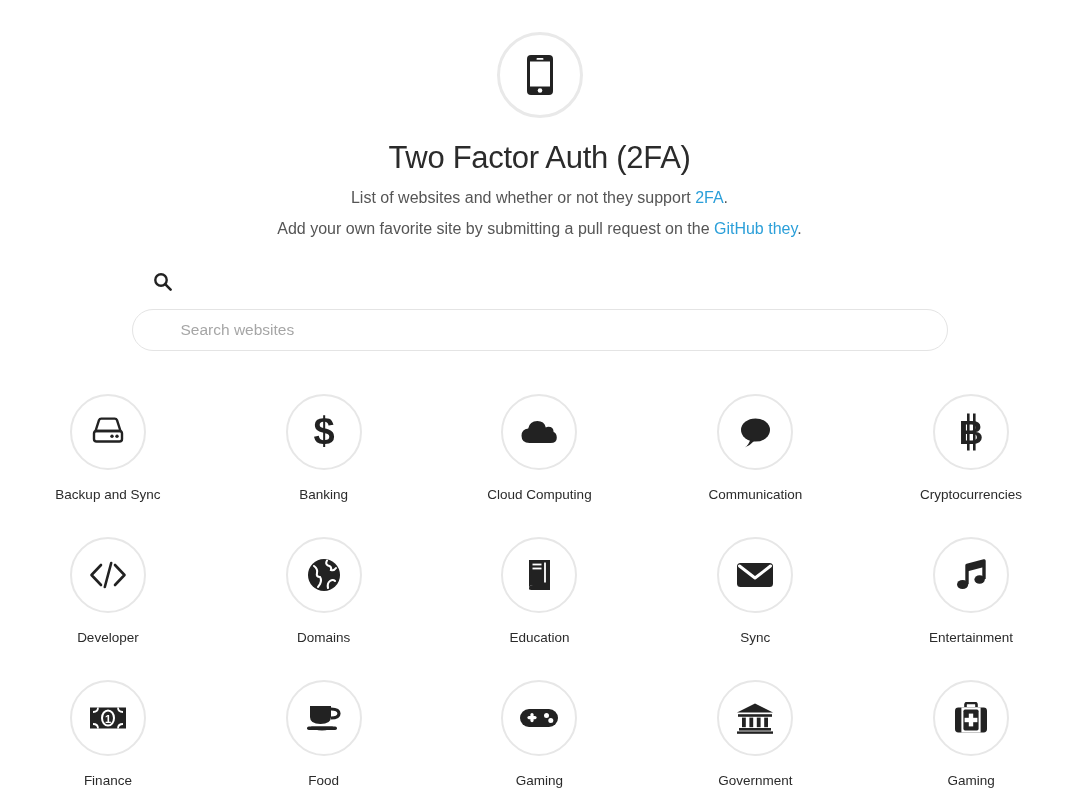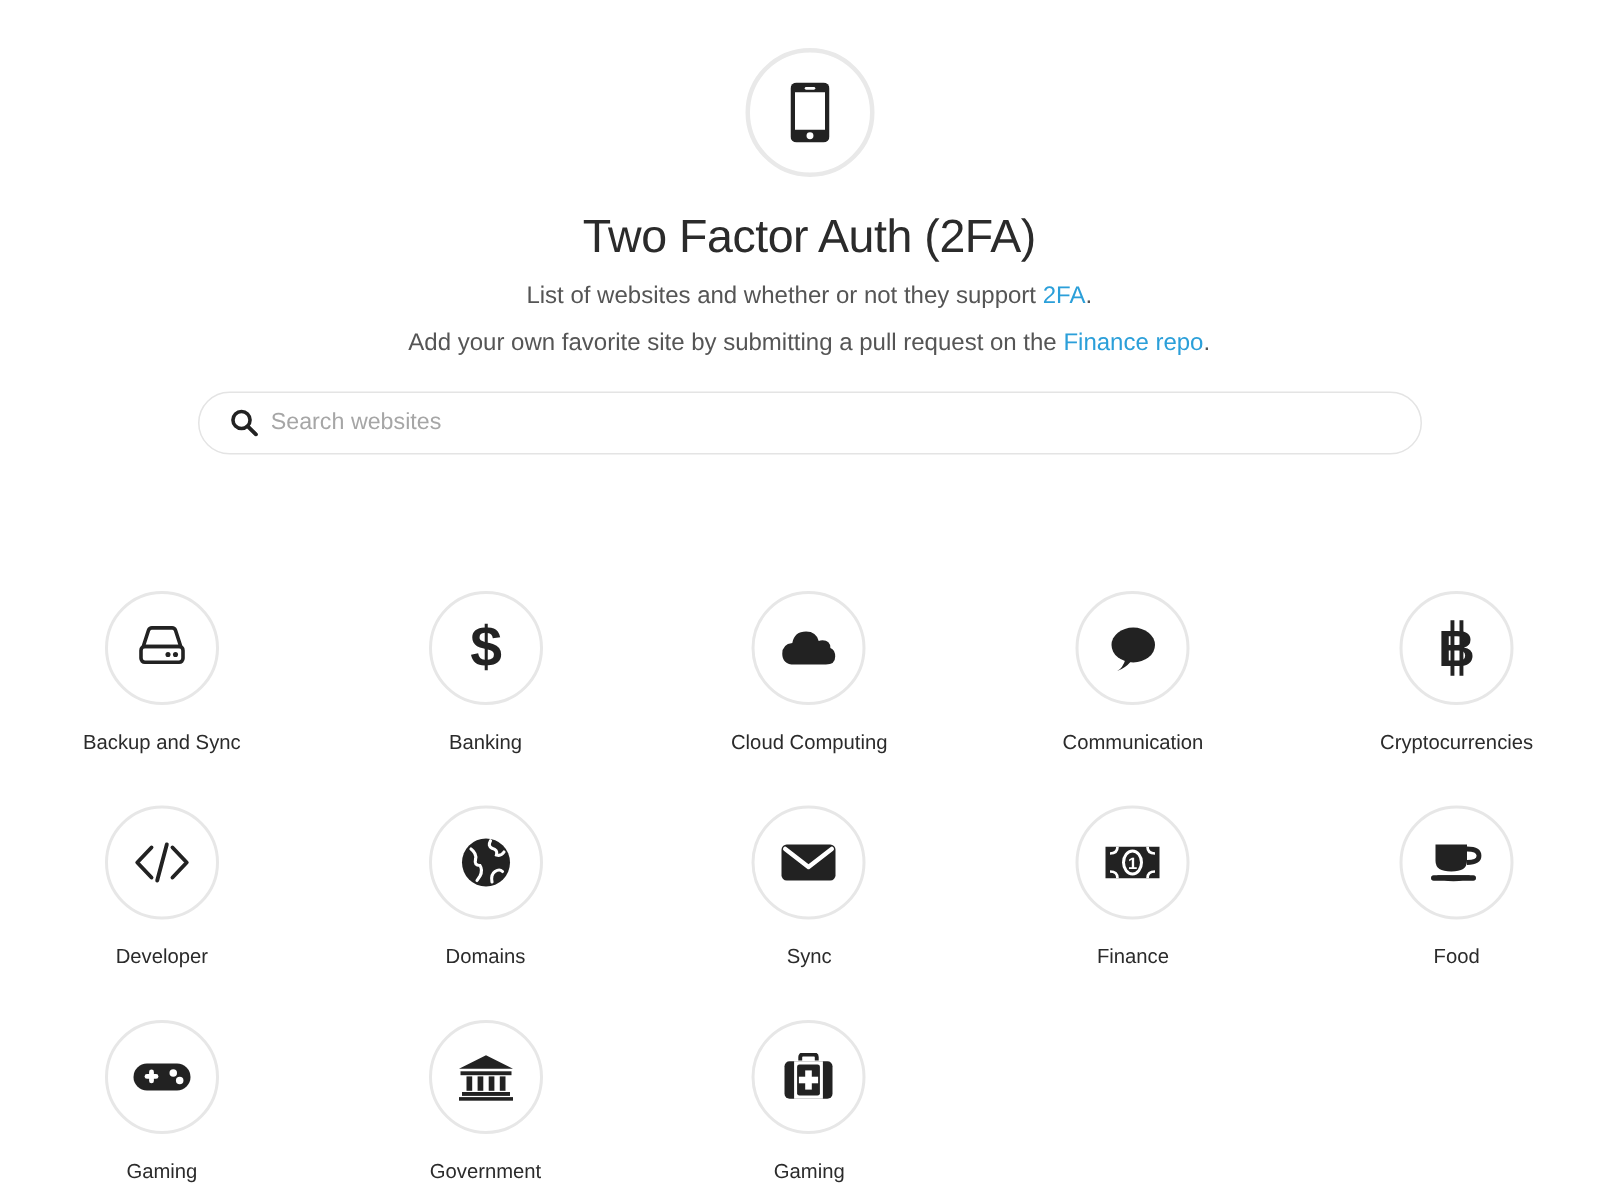--- a/index.html
+++ b/index.html
@@ -74,20 +74,21 @@
     height: 42px;
     box-sizing: border-box;
     border: 1px solid #e4e4e4;
     border-radius: 21px;
     background: #ffffff;
     padding: 0 20px 0 48px;
     font-family: "Liberation Sans", sans-serif;
     font-size: 15.5px;
     color: #2b2b2b;
     outline: none;
+    margin-top: 48px;
   }
   .search-box::placeholder {
     color: #a6a6a6;
     opacity: 1;
   }
   .search-ico {
     position: absolute;
     left: 21px;
     top: 11px;
     width: 19px;
@@ -149,21 +150,21 @@
           <rect x="9.5" y="3" width="7" height="1.8" rx="0.9" fill="#ffffff"></rect>
           <circle cx="13" cy="35.5" r="2.3" fill="#ffffff"></circle>
         </svg>
       </span>
     </div>
 
     <h1 class="site-title">Two Factor Auth (2FA)</h1>
 
     <p class="tagline"><span>List of websites and whether or not they support </span><a href="#">2FA</a><span>.</span></p>
 
-    <p class="tagline"><span>Add your own favorite site by submitting a pull request on the </span><a href="#">Finance repo</a><span>.</span></p>
+    <p class="tagline"><span>Add your own favorite site by submitting a pull request on the </span><a href="#">GitHub they</a><span>.</span></p>
 
     <div class="search-wrap">
       <span class="search-ico">
         <svg width="19" height="19" viewBox="0 0 19 19" aria-hidden="true">
           <circle cx="8" cy="8" r="5.7" fill="none" stroke="#222222" stroke-width="2.4"></circle>
           <line x1="12.2" y1="12.2" x2="17.6" y2="17.6" stroke="#222222" stroke-width="2.6" stroke-linecap="round"></line>
         </svg>
       </span>
       <input class="search-box" type="text" placeholder="Search websites" style="">
     </div>
@@ -254,33 +255,60 @@
             <circle cx="17" cy="17" r="16" fill="#222"></circle>
             <path d="M7 8 Q11 11 10 15 Q9 19 13 19 Q15 22 13 26 L11 29" fill="none" stroke="#ffffff" stroke-width="2.1" stroke-linecap="round"></path>
             <path d="M20 2.5 Q18 6 21 7.5 Q25 8.5 24 12 Q27 13 29 10" fill="none" stroke="#ffffff" stroke-width="2.1" stroke-linecap="round"></path>
             <path d="M21 30 Q20 25 23 23 Q26 21 28 23" fill="none" stroke="#ffffff" stroke-width="2.1" stroke-linecap="round"></path>
           </svg>
         </span>
       </span>
       <span class="cat-label">Domains</span>
     </a>
 
+    <a class="cat" href="#">
+      <span class="cat-circle">
+        <span>
+          <svg width="32" height="34" viewBox="0 0 32 34" aria-hidden="true">
+            <path d="M6 2 L27 2 L27 27 L10 27 Q6 27 6 31 Z" fill="#222"></path>
+            <path d="M6 31 Q6 27 10 27 L27 27 L27 32 L10 32 Q6 32 6 31 Z" fill="#222"></path>
+            <line x1="22" y1="4.5" x2="22" y2="24.5" stroke="#ffffff" stroke-width="1.8"></line>
+            <line x1="9.5" y1="6.5" x2="18.5" y2="6.5" stroke="#ffffff" stroke-width="1.8"></line>
+            <line x1="9.5" y1="10.5" x2="18.5" y2="10.5" stroke="#ffffff" stroke-width="1.8"></line>
+          </svg>
+        </span>
+      </span>
+      <span class="cat-label">Education</span>
+    </a>
 
     <a class="cat" href="#">
       <span class="cat-circle">
         <span>
           <svg width="38" height="28" viewBox="0 0 38 28" aria-hidden="true">
             <rect x="1" y="2" width="36" height="24" rx="3.5" fill="#222"></rect>
             <path d="M3.5 5 L19 17 L34.5 5" fill="none" stroke="#ffffff" stroke-width="3" stroke-linecap="round" stroke-linejoin="round"></path>
           </svg>
         </span>
       </span>
       <span class="cat-label">Sync</span>
     </a>
 
+    <a class="cat" href="#">
+      <span class="cat-circle">
+        <span>
+          <svg width="32" height="34" viewBox="0 0 32 34" aria-hidden="true">
+            <path d="M12 26 L12 7.5 L29 3 L29 21" fill="none" stroke="#222" stroke-width="3.4" stroke-linejoin="round"></path>
+            <path d="M12 7.5 L29 3 L29 9 L12 13.5 Z" fill="#222"></path>
+            <ellipse cx="7.6" cy="26.5" rx="5.6" ry="4.6" fill="#222"></ellipse>
+            <ellipse cx="24.6" cy="21.5" rx="5.2" ry="4.3" fill="#222"></ellipse>
+          </svg>
+        </span>
+      </span>
+      <span class="cat-label">Entertainment</span>
+    </a>
 
     <a class="cat" href="#">
       <span class="cat-circle">
         <span>
           <svg width="38" height="24" viewBox="0 0 38 24" aria-hidden="true">
             <rect x="1" y="1.5" width="36" height="21" fill="#222"></rect>
             <path d="M4 6 Q9 6 9 1.5 M34 6 Q29 6 29 1.5 M4 18 Q9 18 9 22.5 M34 18 Q29 18 29 22.5" fill="none" stroke="#ffffff" stroke-width="1.8"></path>
             <ellipse cx="19" cy="12" rx="6" ry="7.6" fill="none" stroke="#ffffff" stroke-width="2"></ellipse>
             <text x="19" y="16.5" font-family="'Liberation Sans',sans-serif" font-size="11" font-weight="bold" fill="#ffffff" text-anchor="middle">1</text>
           </svg>

